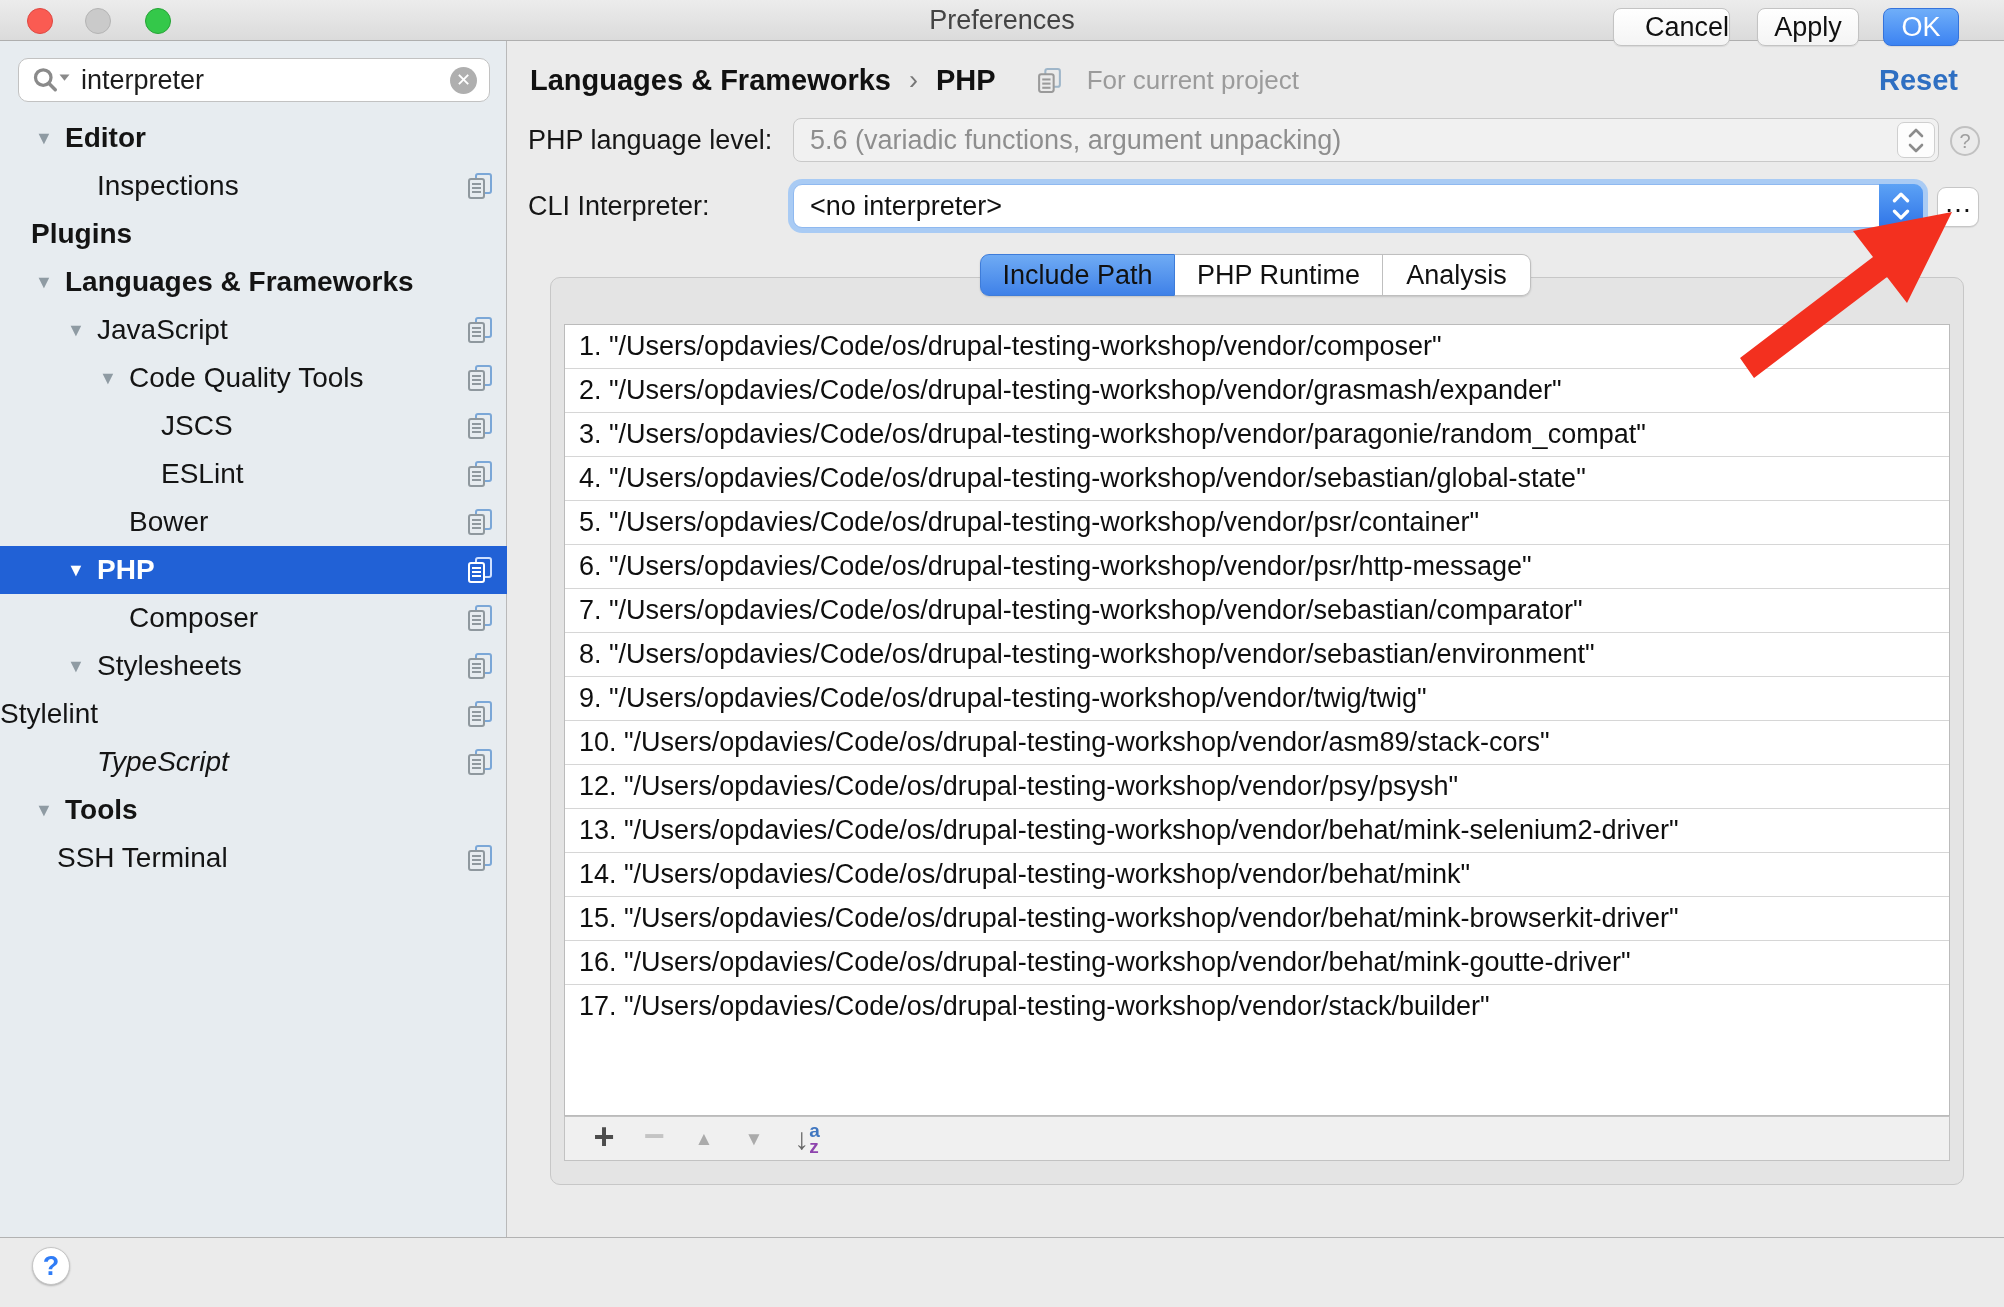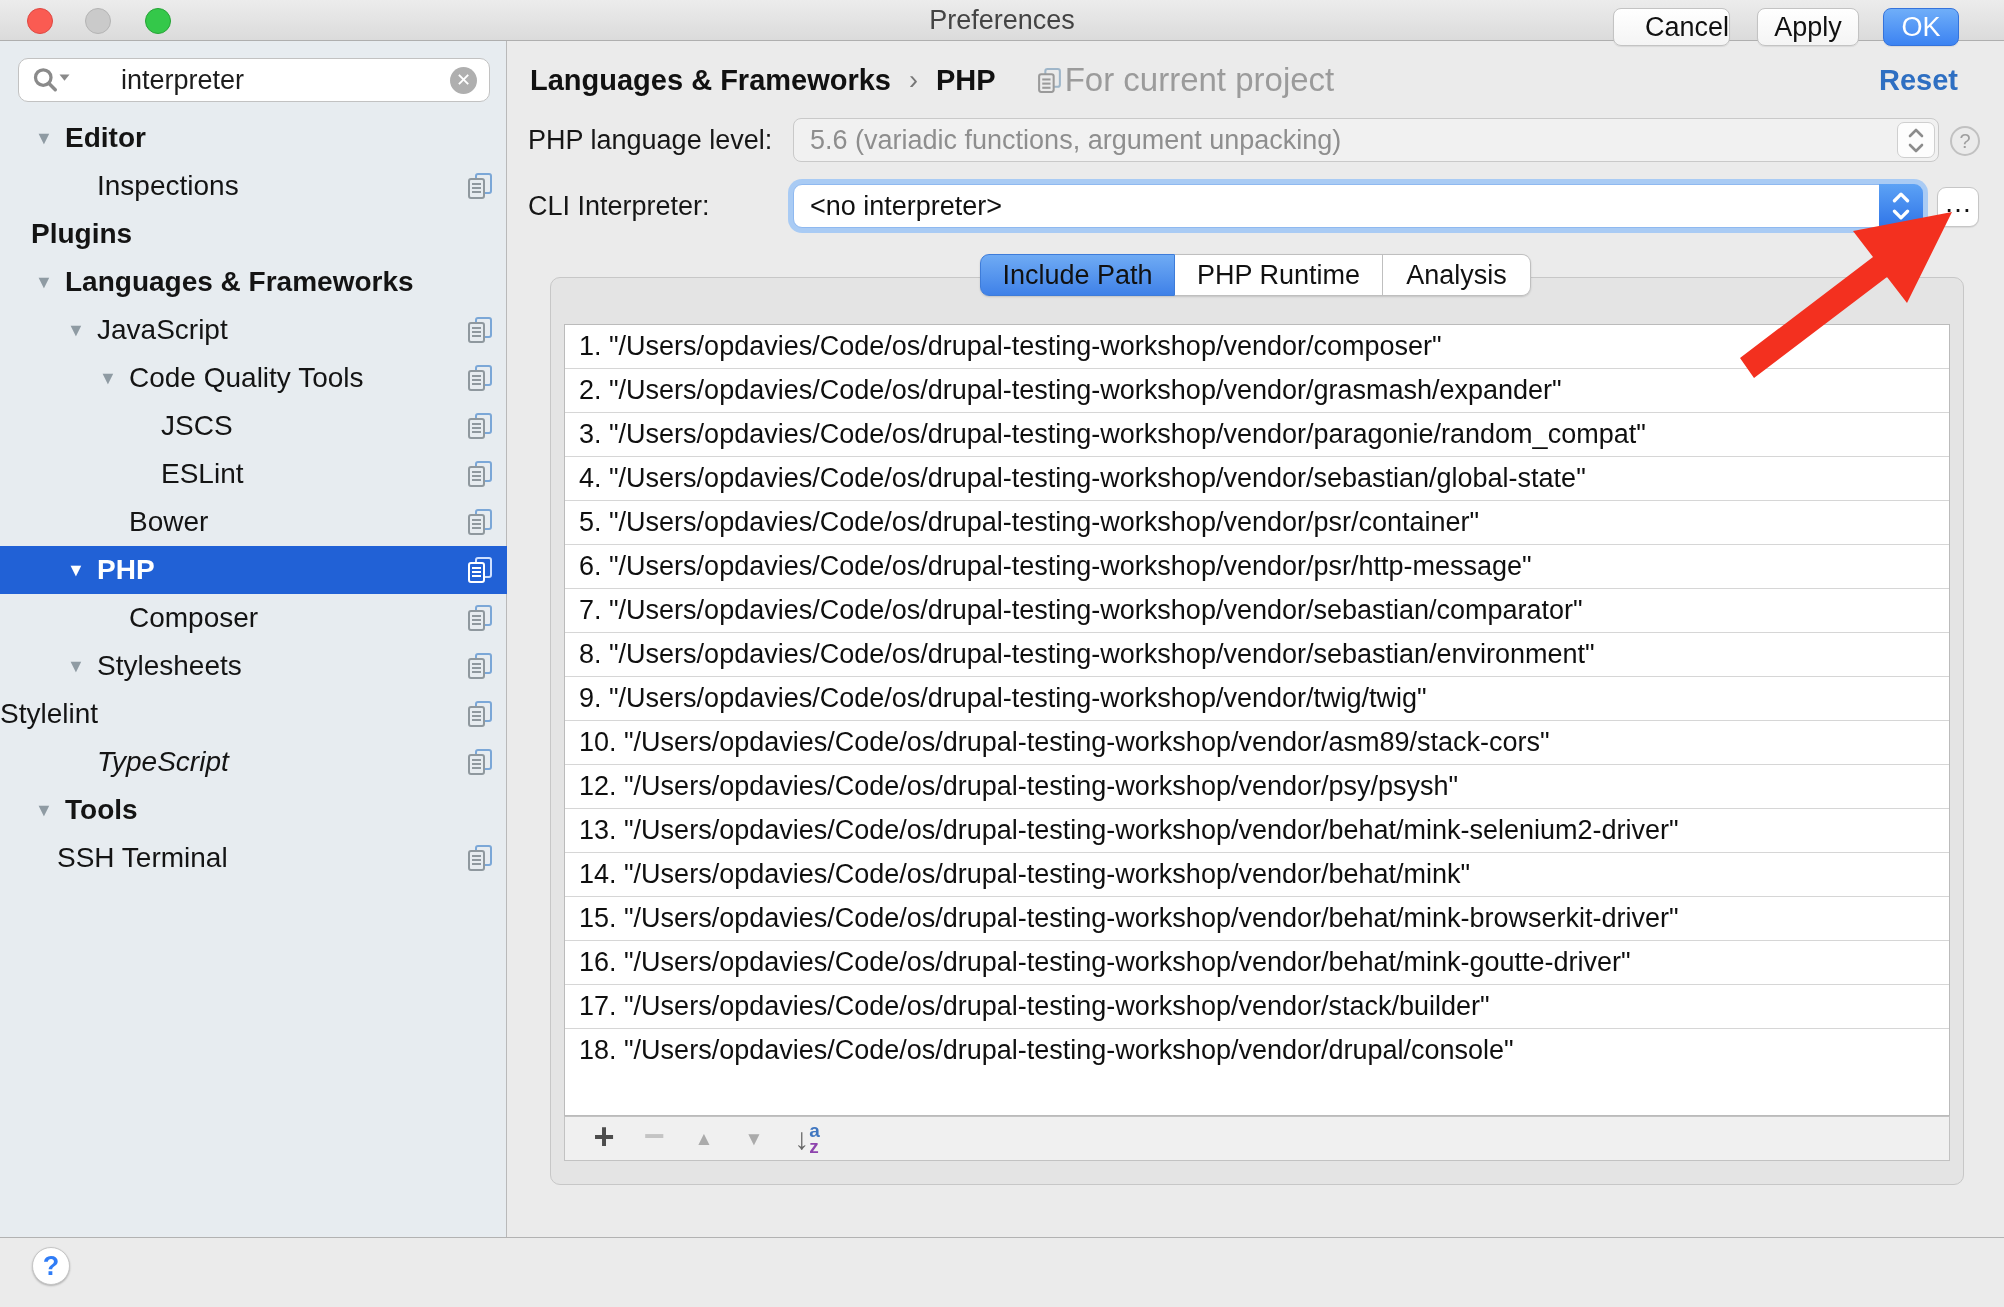--- a/index.html
+++ b/index.html
@@ -21,21 +21,21 @@
   .light.green { left:145px; background:#34C84A; border:1px solid #24A434; }
 
   
   .sidebar {
     position:absolute; left:0; top:41px; width:507px; height:1196px;
     background:#E7ECF0; border-right:1px solid #B9B9B9;
   }
   .searchbox {
     position:absolute; left:18px; top:17px; width:472px; height:44px;
     background:#fff; border:1px solid #C2C2C2; border-radius:10px;
-    display:flex; align-items:center; padding:0 12px;gap:40px;
+    display:flex; align-items:center; padding:0 12px;
   }
   .searchbox .q { font-size:27px; color:#1c1c1c; flex:1 1 auto; margin-left:8px; }
   .clearbtn {
     width:27px; height:27px; border-radius:50%; background:#AFAFAF;
     color:#fff; font-size:18px; line-height:27px; text-align:center; flex:0 0 auto;
   }
   .tree { position:absolute; left:0; top:73px; width:507px; }
   .trow {
     position:relative; height:48px; display:flex; align-items:center;
     font-size:28px; color:#141414; cursor:default;
@@ -44,21 +44,21 @@
   .trow.sel   { background:#2161D6; color:#fff; font-weight:bold; }
   .tarrow { width:30px; font-size:18px; color:#8F9BA3; flex:0 0 30px; }
   .trow.sel .tarrow { color:#fff; }
   .ticon { position:absolute; right:14px; top:11px; }
 
   
   .crumbs { position:absolute; left:530px; top:58px; height:44px; display:flex; align-items:center; }
   .crumb  { font-size:29px; font-weight:bold; color:#111; }
   .crumb-sep { font-size:27px; color:#777; margin:0 18px; }
   .scope { display:flex; align-items:center; margin-left:40px; }
-  .scope-label { font-size:33px; color:#9B9B9B; margin-left:2px; }
+  .scope-label { font-size:26px; color:#9B9B9B; margin-left:24px; }
   .reset { position:absolute; right:46px; top:64px; font-size:29px; font-weight:bold; color:#2E6FC2; cursor:pointer; }
 
   
   .flabel { position:absolute; left:528px; height:44px; line-height:44px; font-size:27px; color:#161616; }
   .sel-lang {
     position:absolute; left:793px; top:118px; width:1146px; height:44px;
     background:#F1F1F1; border:1px solid #C9C9C9; border-radius:8px;
     font-size:27px; color:#8E8E8E; line-height:42px; padding-left:16px;
   }
   .lang-stepper {
@@ -377,21 +377,20 @@
     <div class="prow">7. "/Users/opdavies/Code/os/drupal-testing-workshop/vendor/sebastian/comparator"</div>
     <div class="prow">8. "/Users/opdavies/Code/os/drupal-testing-workshop/vendor/sebastian/environment"</div>
     <div class="prow">9. "/Users/opdavies/Code/os/drupal-testing-workshop/vendor/twig/twig"</div>
     <div class="prow">10. "/Users/opdavies/Code/os/drupal-testing-workshop/vendor/asm89/stack-cors"</div>
     <div class="prow">12. "/Users/opdavies/Code/os/drupal-testing-workshop/vendor/psy/psysh"</div>
     <div class="prow">13. "/Users/opdavies/Code/os/drupal-testing-workshop/vendor/behat/mink-selenium2-driver"</div>
     <div class="prow">14. "/Users/opdavies/Code/os/drupal-testing-workshop/vendor/behat/mink"</div>
     <div class="prow">15. "/Users/opdavies/Code/os/drupal-testing-workshop/vendor/behat/mink-browserkit-driver"</div>
     <div class="prow">16. "/Users/opdavies/Code/os/drupal-testing-workshop/vendor/behat/mink-goutte-driver"</div>
     <div class="prow">17. "/Users/opdavies/Code/os/drupal-testing-workshop/vendor/stack/builder"</div>
-    <div class="prow">18. "/Users/opdavies/Code/os/drupal-testing-workshop/vendor/drupal/console"</div>
   </div>
 
 <div class="listbar">
   <div class="lbtn add">+</div>
   <div class="lbtn remove">−</div>
   <div class="lbtn up">▲</div>
   <div class="lbtn down">▼</div>
   <div class="sortbtn">
     <span class="arr">↓</span>
     <span class="az">

